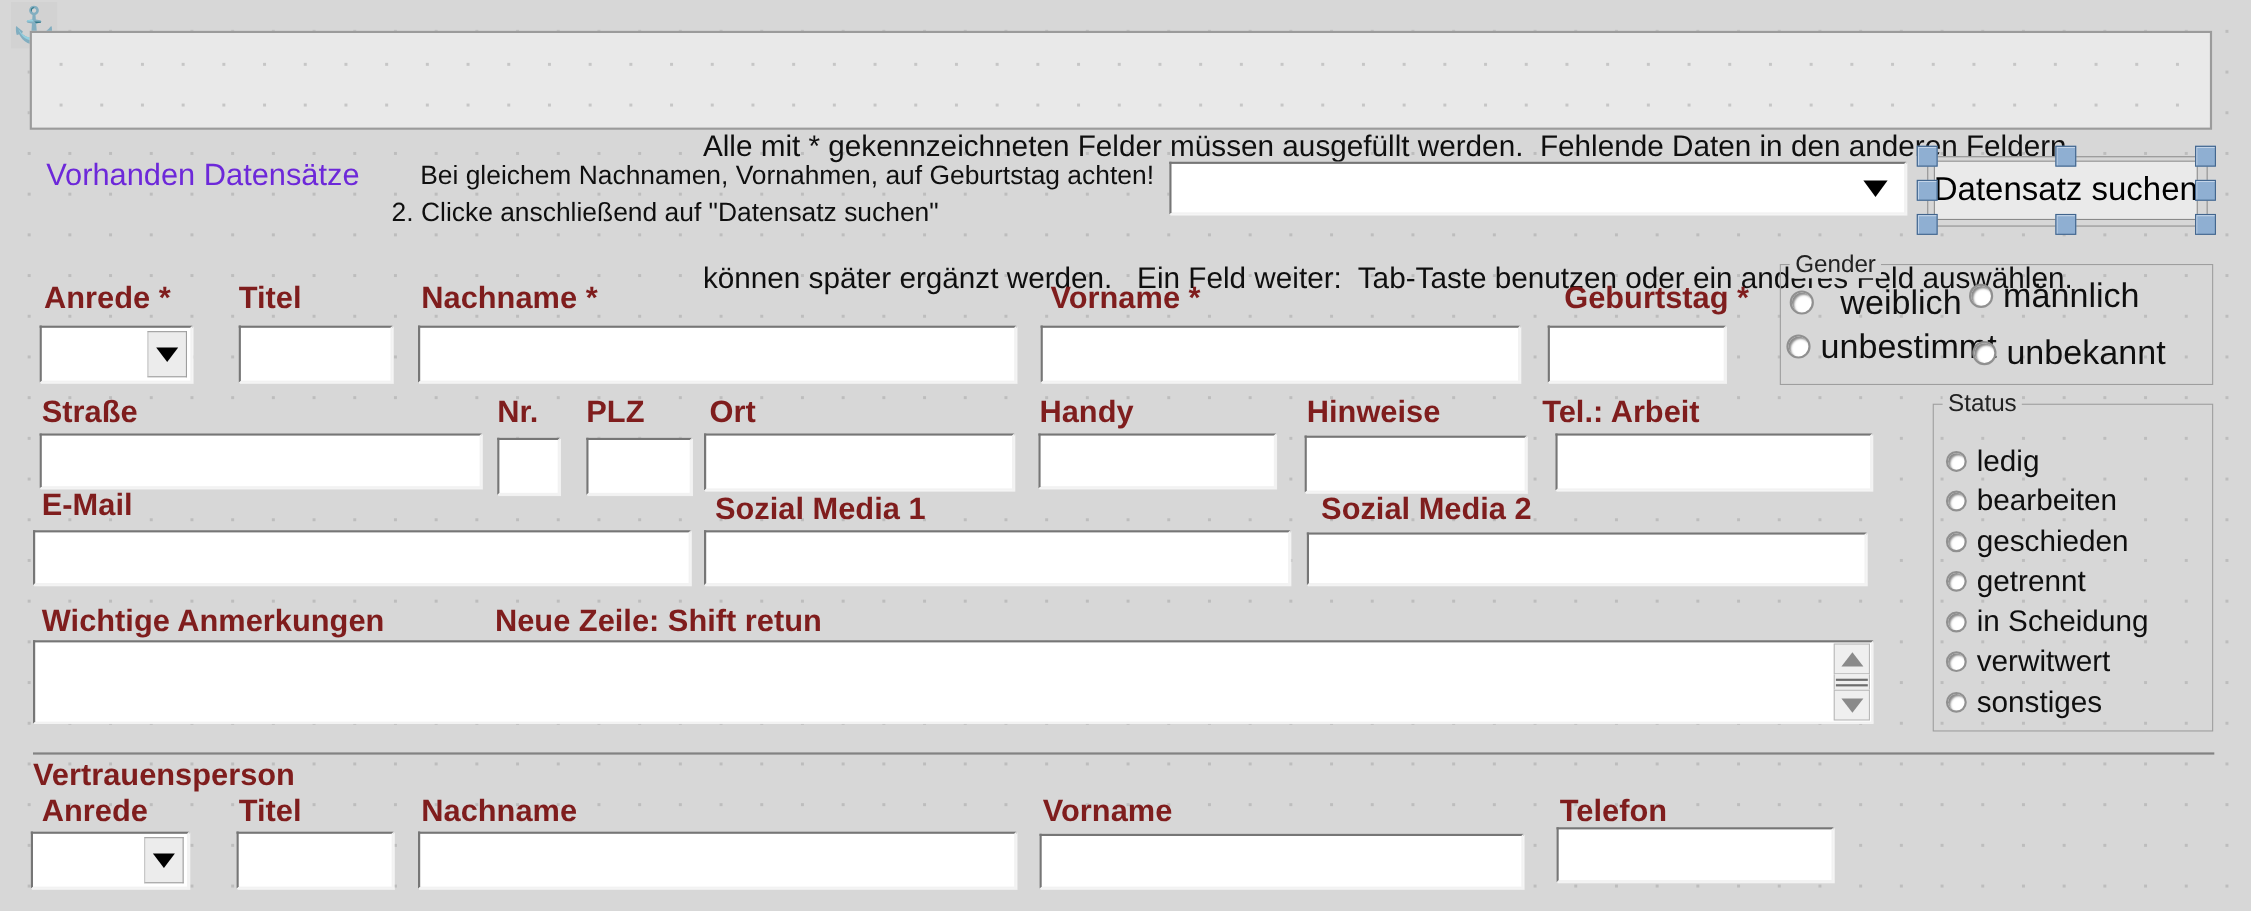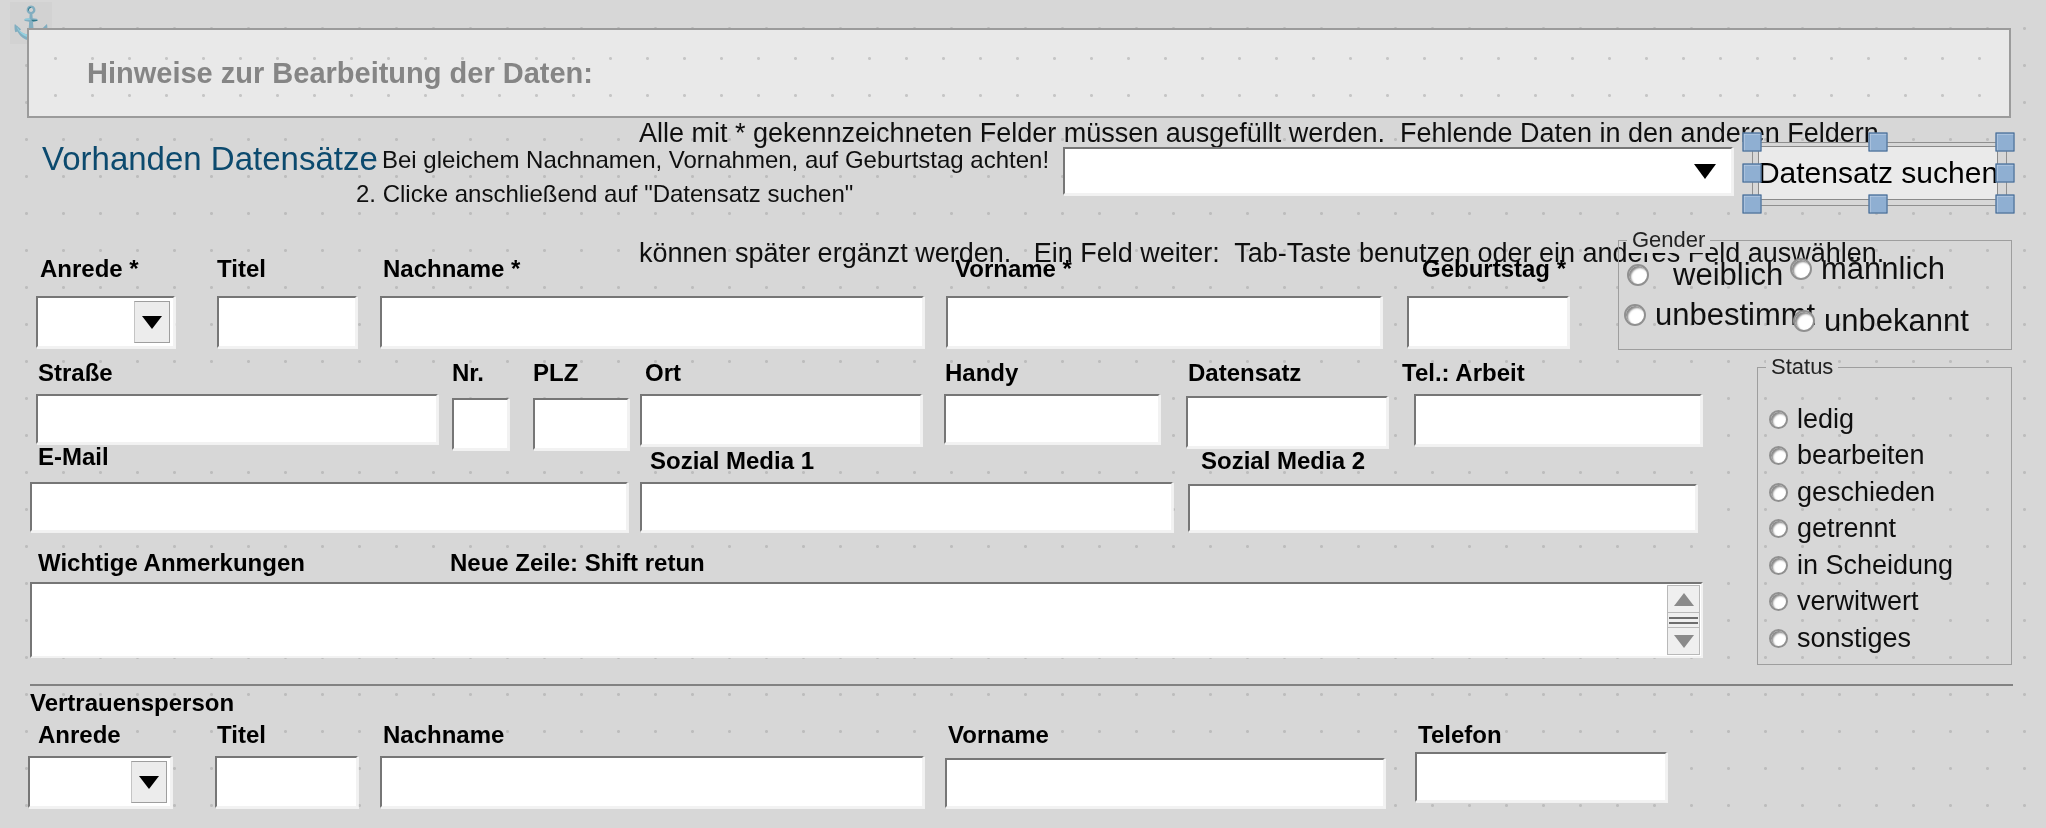--- a/index.html
+++ b/index.html
@@ -3,21 +3,21 @@
 <meta charset="utf-8">
 <style>
   html,body{margin:0;padding:0;}
   body{
     width:2046px;height:828px;position:relative;overflow:hidden;
     background-color:#d7d7d7;
     background-image:radial-gradient(circle,#bdbdbd 1.3px,rgba(0,0,0,0) 1.6px);
     background-size:37px 37px;background-position:8px 10px;
     font-family:"Liberation Sans",sans-serif;color:#111;
   }
-  .lbl{position:absolute;font-weight:bold;color:#000000;font-size:24px;white-space:nowrap;line-height:1.1;}
+  .lbl{position:absolute;font-weight:bold;color:#7f1d1d;font-size:28px;white-space:nowrap;line-height:1.1;}
   .fld{
     position:absolute;box-sizing:border-box;background:#fff;
     border:2px solid;border-color:#767676 #f2f2f2 #f2f2f2 #767676;
     box-shadow:1px 1px 0 rgba(255,255,255,.65);
     font-family:"Liberation Sans",sans-serif;font-size:26px;color:#111;padding:0 8px;outline:none;
   }
   .combo{padding:0;}
   .combo .cbx-input{position:absolute;inset:0;border:0;background:transparent;font:inherit;padding:0 8px;outline:none;width:100%;box-sizing:border-box;}
   .combo-btn{
     position:absolute;top:3px;bottom:3px;right:3px;width:34px;
@@ -29,21 +29,21 @@
   .tri-up-gray{width:0;height:0;border-left:10px solid transparent;border-right:10px solid transparent;border-bottom:13px solid #8a8a8a;}
   .tri-down-gray{width:0;height:0;border-left:10px solid transparent;border-right:10px solid transparent;border-top:13px solid #8a8a8a;}
   .hint-box{
     position:absolute;left:27px;top:28px;width:1984px;height:90px;box-sizing:border-box;
     background:#e9e9e9;border:2px solid #9b9b9b;
     background-image:radial-gradient(circle,#c6c6c6 1.3px,rgba(0,0,0,0) 1.6px);
     background-size:37px 37px;background-position:8px 10px;
   }
   .hint-title{position:absolute;left:58px;top:0;height:86px;display:flex;align-items:center;font-weight:bold;color:#858585;font-size:29px;white-space:nowrap;}
   .hint-text{position:absolute;left:610px;top:3px;font-size:27px;line-height:40px;color:#0f0f0f;white-space:pre;}
-  .intro{position:absolute;left:42px;top:136px;font-size:33px;line-height:45px;color:#0c4a6e;}
+  .intro{position:absolute;left:42px;top:136px;font-size:28px;line-height:45px;color:#6d28d9;}
   .instr{position:absolute;left:356px;top:143px;font-size:24px;line-height:34px;color:#0f0f0f;white-space:nowrap;}
   .instr .ind{padding-left:26px;}
   .push-btn{
     position:absolute;box-sizing:border-box;background:#eaeaea;border:1px solid #8a8a8a;
     display:flex;align-items:center;justify-content:center;font-size:30px;color:#000;cursor:pointer;white-space:nowrap;
   }
   .sel-frame{position:absolute;left:1752px;top:142px;width:253px;height:62px;border:1px solid #8f8f8f;pointer-events:none;}
   .hdl{position:absolute;width:17px;height:17px;background:#8fafd2;border:1px solid #41648c;box-shadow:inset 1px 1px 0 #c3d4e8;transform:translate(-50%,-50%);pointer-events:auto;}
   .grp{position:absolute;box-sizing:border-box;border:1px solid #9e9e9e;}
   .grp-legend{position:absolute;top:-14px;left:8px;background:#d7d7d7;padding:0 5px;font-size:22px;color:#222;white-space:nowrap;}
@@ -60,21 +60,20 @@
   .sb-mid i{display:block;height:2px;background:#6d6d6d;margin:0 1px;}
   .divider{position:absolute;left:30px;top:684px;width:1983px;height:2px;background:#828282;}
   .anchor{position:absolute;left:10px;top:2px;width:42px;height:42px;display:flex;align-items:center;justify-content:center;font-size:32px;color:#7c7c7c;background:#d2d2d2;}
 </style>
 </head>
 <body>
 
 <div class="anchor">⚓</div>
 
 <div class="hint-box">
-  <div class="hint-title">Hinweise zur Bearbeitung der Daten:</div>
   <div class="hint-text">
     <div>Alle mit * gekennzeichneten Felder müssen ausgefüllt werden.  Fehlende Daten in den anderen Feldern</div>
     <div>können später ergänzt werden.   Ein Feld weiter:  Tab-Taste benutzen oder ein anderes Feld auswählen.</div>
   </div>
 </div>
 
 <div class="intro">
   <div>Vorhanden Datensätze</div>
 </div>
 <div class="instr">
@@ -135,21 +134,21 @@
     <div class="rad"></div>
     <div class="g-opt">unbekannt</div>
   </div>
 </div>
 
 <div class="lbl" style="left:38px;top:360px;">Straße</div>
 <div class="lbl" style="left:452px;top:360px;">Nr.</div>
 <div class="lbl" style="left:533px;top:360px;">PLZ</div>
 <div class="lbl" style="left:645px;top:360px;">Ort</div>
 <div class="lbl" style="left:945px;top:360px;">Handy</div>
-<div class="lbl" style="left:1188px;top:360px;">Datensatz</div>
+<div class="lbl" style="left:1188px;top:360px;">Hinweise</div>
 <div class="lbl" style="left:1402px;top:360px;">Tel.: Arbeit</div>
 
 <input class="fld" style="left: 36px; top: 394px; width: 402px; height: 50px;" value="">
 <input class="fld" style="left: 452px; top: 398px; width: 57px; height: 52px;" value="">
 <input class="fld" style="left: 533px; top: 398px; width: 96px; height: 52px;" value="">
 <input class="fld" style="left: 640px; top: 394px; width: 282px; height: 52px;" value="">
 <input class="fld" style="left: 944px; top: 394px; width: 216px; height: 50px;" value="">
 <input class="fld" style="left: 1186px; top: 396px; width: 202px; height: 52px;" value="">
 <input class="fld" style="left: 1414px; top: 394px; width: 288px; height: 52px;" value="">
 

